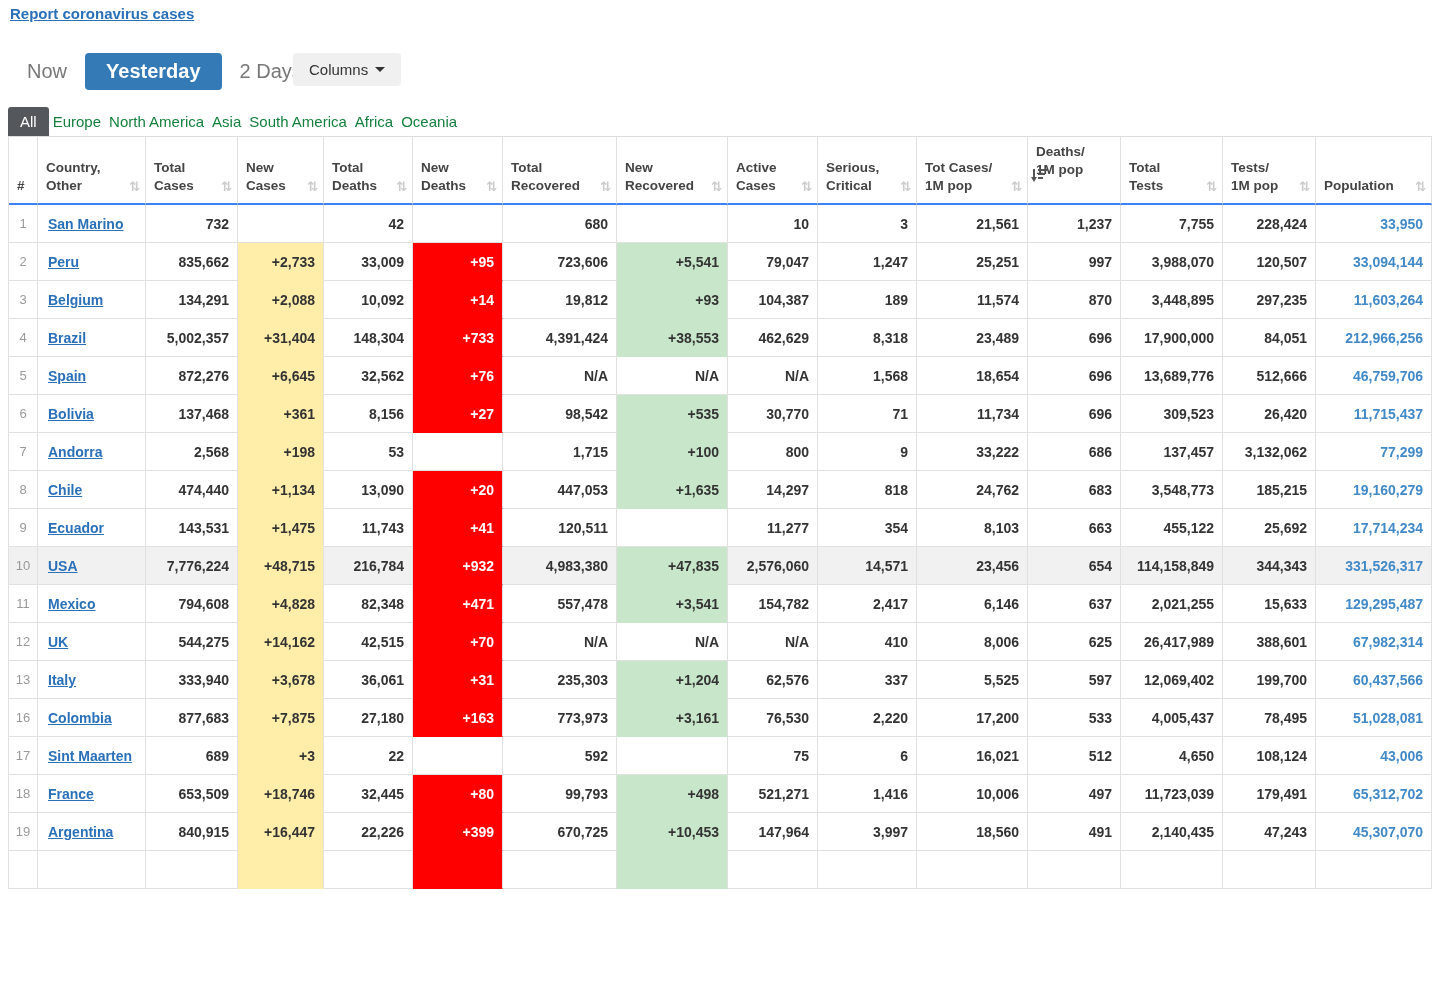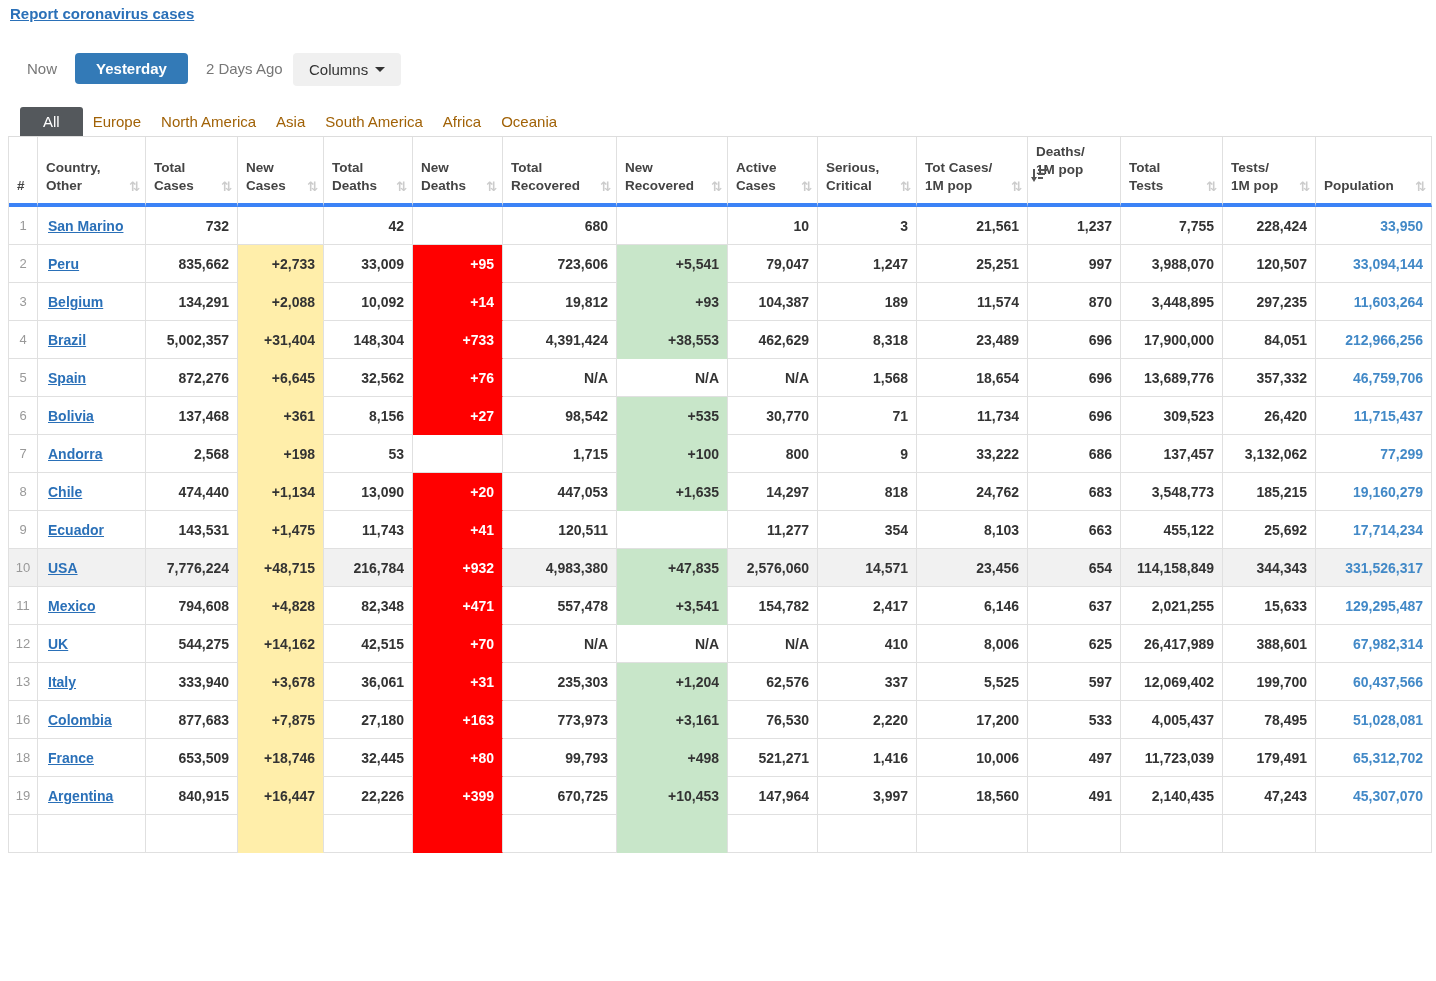--- a/index.html
+++ b/index.html
@@ -13,21 +13,21 @@
   
   #report-link {
     position:absolute; left:10px; top:5px;
     font-size:15px; font-weight:bold; color:var(--link-blue);
     text-decoration:underline; cursor:pointer;
   }
 
   
   #time-controls { position:absolute; left:14px; top:53px; display:flex; align-items:center; }
   .time-btn {
-    font-size:15px; color:#777; background:transparent; border:none;
+    font-size:20px; color:#777; background:transparent; border:none;
     padding:7px 13px; border-radius:4px; cursor:pointer; white-space:nowrap;
   }
   .time-btn.active { background:var(--accent-blue); color:#fff; font-weight:bold; padding:7px 21px; margin:0 5px; }
 
   #columns-btn {
     position:absolute; left:293px; top:53px;
     background:#f0f0f0; border:none; border-radius:4px;
     font-size:15px; color:#333; padding:8px 16px; cursor:pointer;
     display:flex; align-items:center; gap:7px;
   }
@@ -40,42 +40,42 @@
   #search-wrap { position:absolute; left:555px; top:55px; display:flex; align-items:center; gap:9px; }
   #search-label { font-size:15px; color:#555; }
   #search-input {
     width:181px; height:29px; border:1px solid #bbb; border-radius:4px;
     font-size:14px; padding:0 8px; outline:none;
   }
 
   
   #continent-tabs { position:absolute; left:8px; top:107px; display:flex; align-items:flex-end; height:29px; }
   .continent-tab {
-    font-size:15px; color:#a16207; background:transparent; border:none;
-    padding:5px 10px; height:29px; cursor:pointer; white-space:nowrap;
+    font-size:15px; color:#15803d; background:transparent; border:none;
+    padding:5px 4px; height:29px; cursor:pointer; white-space:nowrap;
   }
   .continent-tab.active {
-    background:var(--tab-active-bg); color:#fff; border-radius:3px 3px 0 0; padding:5px 23px;margin-left:12px;
+    background:var(--tab-active-bg); color:#fff; border-radius:3px 3px 0 0; padding:5px 12px;
   }
 
   
   #main-table {
     position:absolute; left:8px; top:136px;
     border-collapse:separate; border-spacing:0; table-layout:fixed;
     font-size:14px; border-top:1px solid #ddd; border-left:1px solid #e0e0e0;
   }
   th, td {
     border-right:1px solid #e0e0e0; border-bottom:1px solid #e0e0e0;
     overflow:hidden; white-space:nowrap;
   }
   th {
     height:58px; vertical-align:bottom; text-align:left;
     font-size:13.5px; font-weight:bold; color:#444;
     padding:6px 12px 8px 8px; position:relative; background:#fff;
-    border-bottom:4px solid #3b82f6; cursor:pointer;
+    border-bottom:2px solid #3b82f6; cursor:pointer;
   }
   th .hlines { line-height:1.35; }
   .sort-icon { position:absolute; right:5px; bottom:10px; }
   .sort-both { color:#ccc; font-size:13px; line-height:1; }
   td { height:38px; padding:0 8px; color:#333; font-weight:bold; text-align:right; }
   td.c-num { text-align:center; color:#999; font-weight:normal; font-size:13px; padding:0 4px; }
   td.c-country { text-align:left; padding-left:10px; }
   td.c-country a { color:var(--link-blue); font-weight:bold; text-decoration:underline; cursor:pointer; }
   td.c-pop { color:var(--population-blue); cursor:pointer; }
   td.c-yellow { background:var(--new-cases-bg); border-bottom-color:var(--new-cases-bg); }
@@ -323,21 +323,21 @@
           <td class="c-yellow">+6,645</td>
           <td>32,562</td>
           <td class="c-red">+76</td>
           <td>N/A</td>
           <td>N/A</td>
           <td>N/A</td>
           <td>1,568</td>
           <td>18,654</td>
           <td>696</td>
           <td>13,689,776</td>
-          <td>357,332</td>
+          <td>512,666</td>
           <td class="c-pop">46,759,706</td>
         </tr>
         <tr>
           <td class="c-num">6</td>
           <td class="c-country"><a>Bolivia</a></td>
           <td>137,468</td>
           <td class="c-yellow">+361</td>
           <td>8,156</td>
           <td class="c-red">+27</td>
           <td>98,542</td>
@@ -480,20 +480,37 @@
           <td class="c-green">+3,161</td>
           <td>76,530</td>
           <td>2,220</td>
           <td>17,200</td>
           <td>533</td>
           <td>4,005,437</td>
           <td>78,495</td>
           <td class="c-pop">51,028,081</td>
         </tr>
         <tr>
+          <td class="c-num">17</td>
+          <td class="c-country"><a>Sint Maarten</a></td>
+          <td>689</td>
+          <td class="c-yellow">+3</td>
+          <td>22</td>
+          <td></td>
+          <td>592</td>
+          <td></td>
+          <td>75</td>
+          <td>6</td>
+          <td>16,021</td>
+          <td>512</td>
+          <td>4,650</td>
+          <td>108,124</td>
+          <td class="c-pop">43,006</td>
+        </tr>
+        <tr>
           <td class="c-num">18</td>
           <td class="c-country"><a>France</a></td>
           <td>653,509</td>
           <td class="c-yellow">+18,746</td>
           <td>32,445</td>
           <td class="c-red">+80</td>
           <td>99,793</td>
           <td class="c-green">+498</td>
           <td>521,271</td>
           <td>1,416</td>

